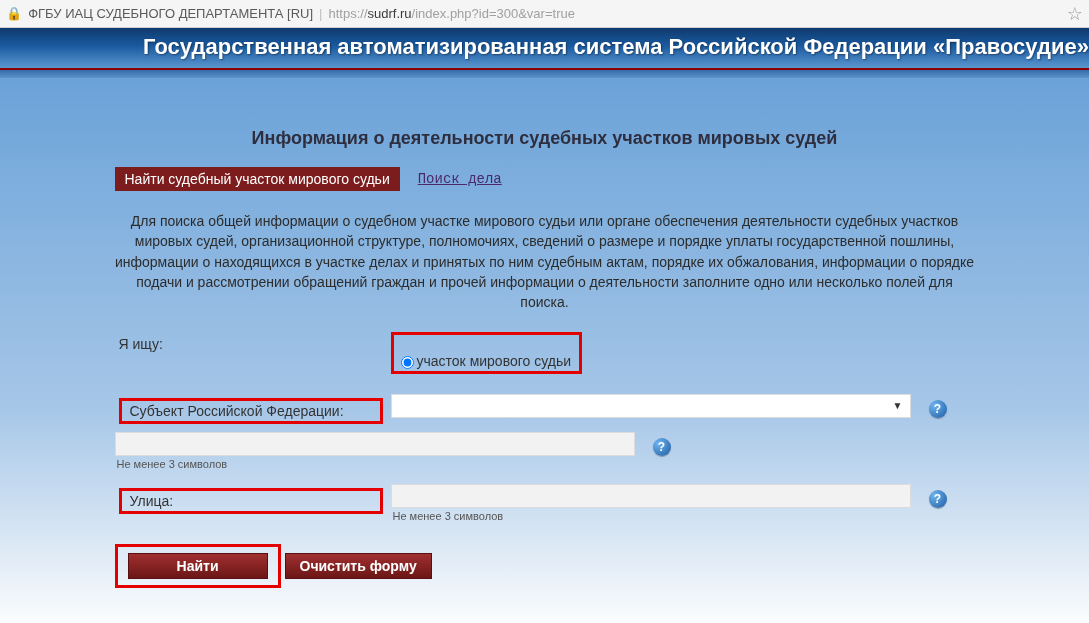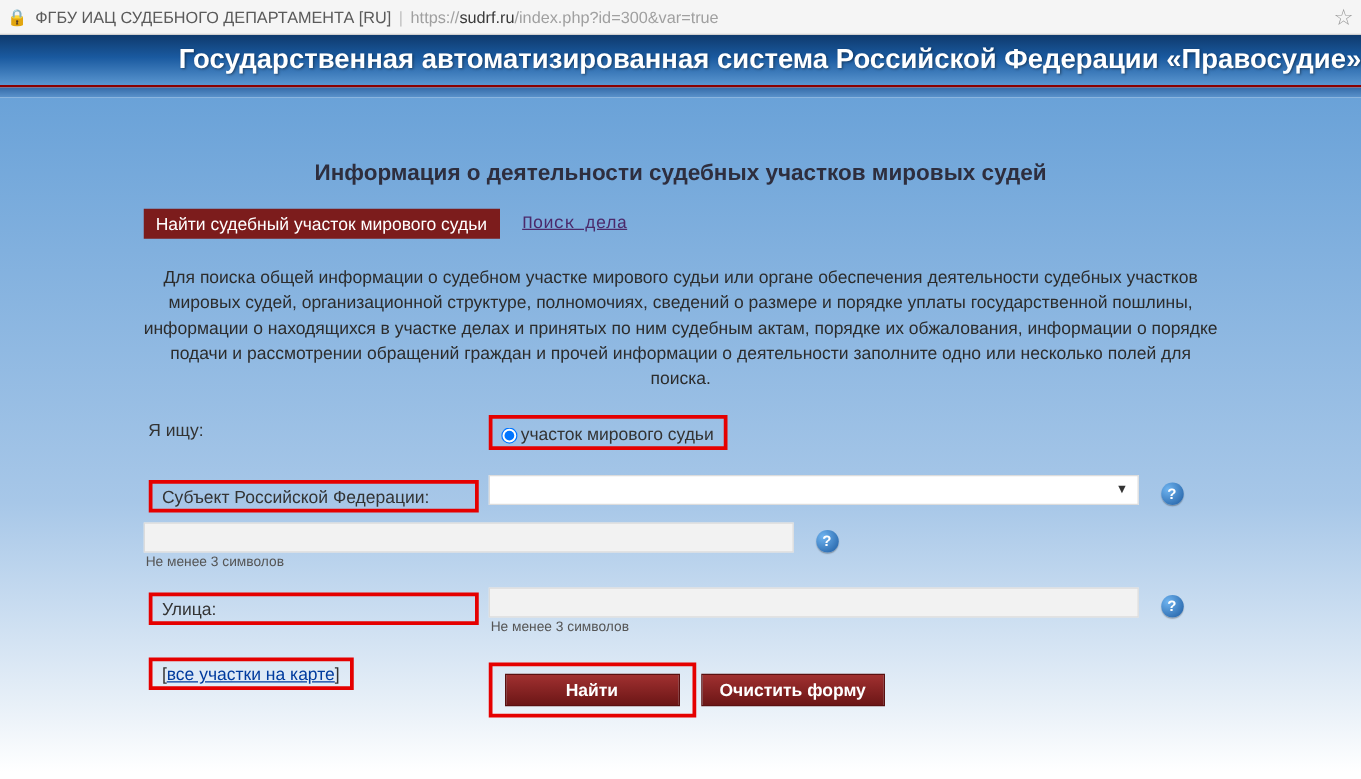--- a/index.html
+++ b/index.html
@@ -91,21 +91,21 @@
     padding-bottom: 40px;
   }
   .form-row { display: flex; align-items: flex-start; margin-bottom: 4px; }
   .col-label { width: 276px; padding: 4px 8px 4px 4px; }
   .col-input { width: 530px; position: relative; }
   .col-help { width: 34px; text-align: center; padding-top: 6px; }
   .hl-box { border: 3px solid #e50000; display: inline-block; padding: 2px 8px; }
   .hl-box-row { border: 3px solid #e50000; display: inline-block; padding: 2px 8px; width: 264px; }
   .radio-row { display: flex; align-items: center; padding: 4px 0; }
   .radio-row input { margin-right: 8px; }
-  .radio-hl { border: 3px solid #e50000; display: inline-flex; align-items: center; padding: 4px 8px 2px 2px; }
+  .radio-hl { border: 3px solid #e50000; display: inline-flex; align-items: center; padding: 18px 8px 2px 2px; }
   .txt-input, .sel-input {
     width: 520px;
     height: 24px;
     background: #f2f2f2;
     border: 1px solid #dcdcdc;
     padding: 2px 6px;
     font-size: 13px;
   }
   .sel-input { background: #fff; appearance: none; -webkit-appearance: none; }
   .sel-wrap { position: relative; display: inline-block; }
@@ -208,25 +208,20 @@
         </span>
       </div>
       <div class="col-input">
         <input type="text" class="txt-input" style="">
         <div class="hint">Не менее 3 символов</div>
       </div>
       <div class="col-help"><span class="help-ico">?</span></div>
     </div>
 
     <div class="form-row">
-      <div class="col-label">
-        <span class="hl-box">
-          [<a href="#" class="map-link">все участки на карте</a>]
-        </span>
-      </div>
       <div class="col-input">
         <div class="buttons-row">
           <span class="btn-hl">
             <span class="btn">Найти</span>
           </span>
           <span class="btn">Очистить форму</span>
         </div>
       </div>
       <div class="col-help"></div>
     </div>

